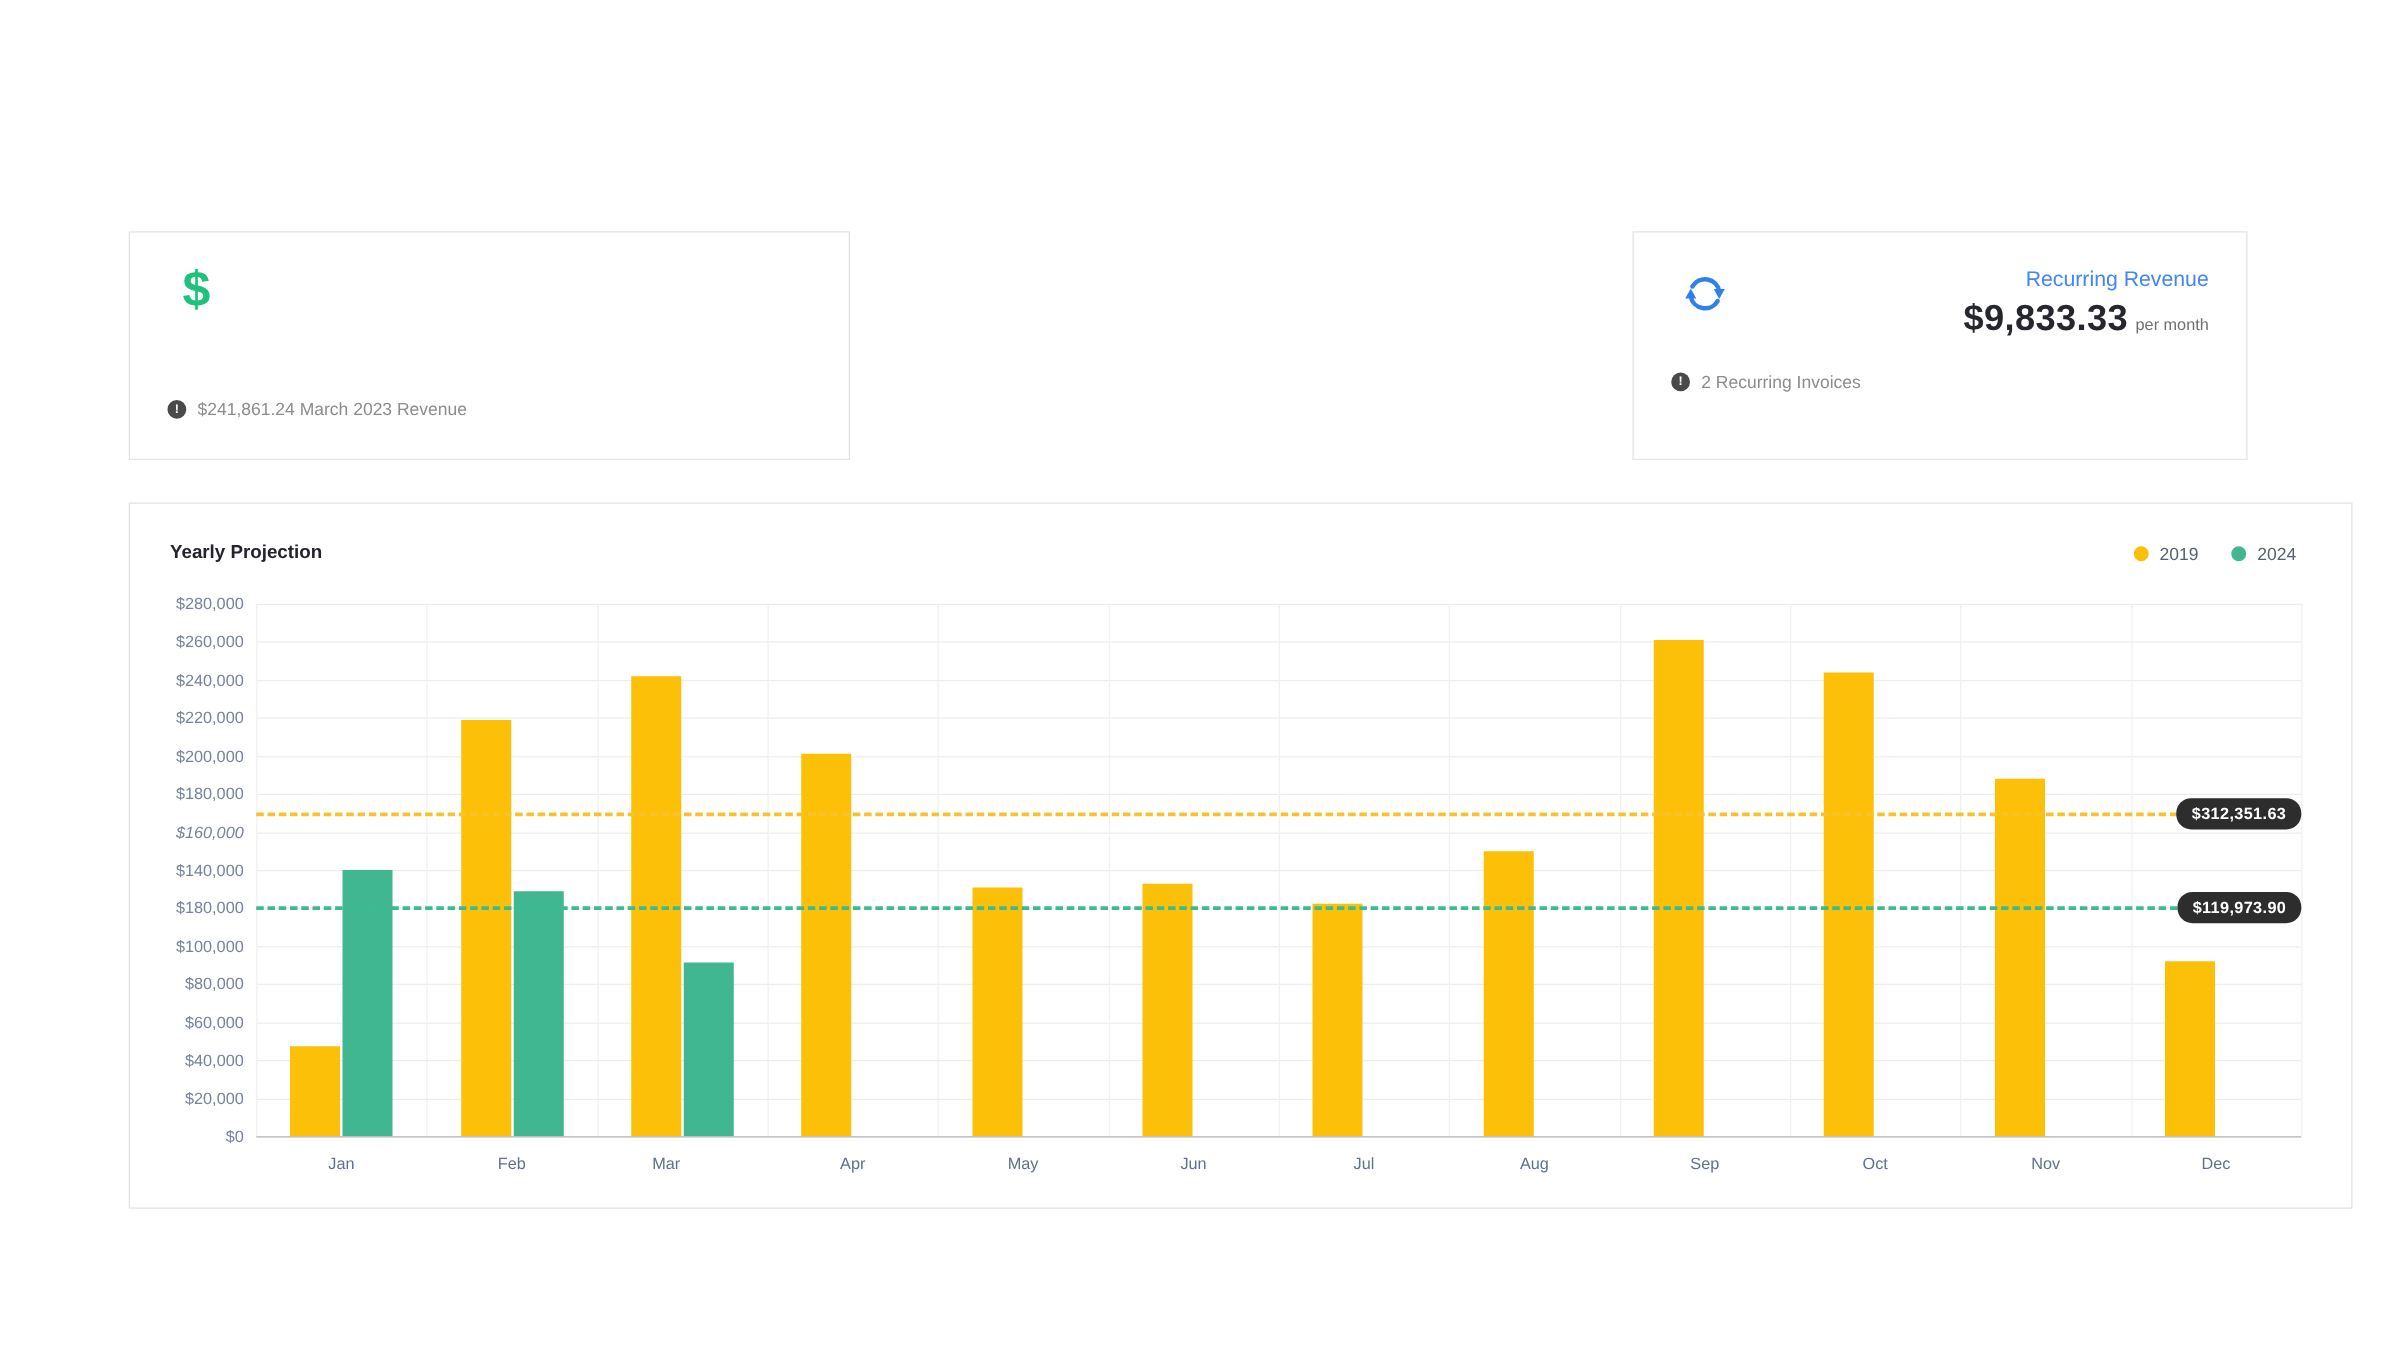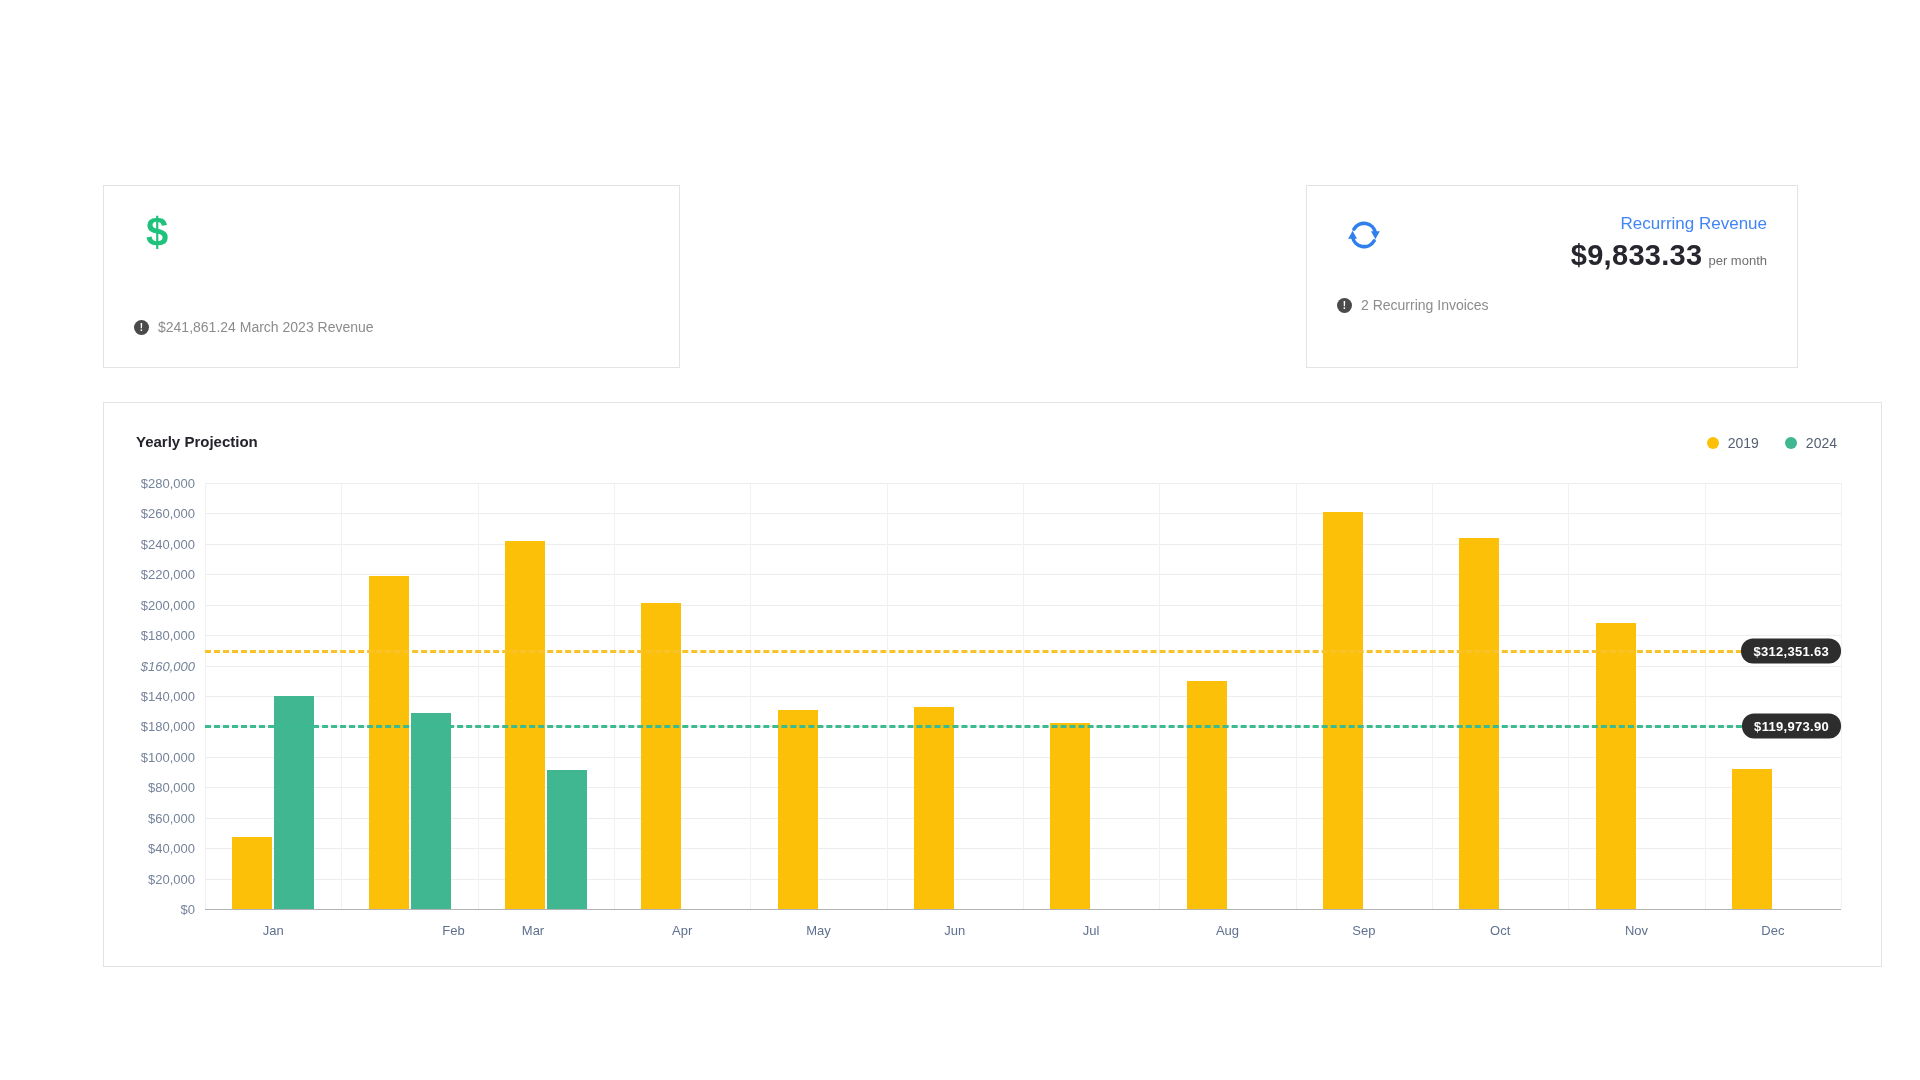--- a/index.html
+++ b/index.html
@@ -121,21 +121,21 @@
       <div class="vgrid" style="left: 818px;"></div>
       <div class="vgrid" style="left: 954.333px;"></div>
       <div class="vgrid" style="left: 1090.67px;"></div>
       <div class="vgrid" style="left: 1227px;"></div>
       <div class="vgrid" style="left: 1363.33px;"></div>
       <div class="vgrid" style="left: 1499.67px;"></div>
       <div class="vgrid" style="left: 1636px;"></div>
       <div class="xlabel" style="left: 68.1667px;">Jan</div>
       <div class="bar" style="left: 27.1667px; top: 354.493px; height: 71.5071px; background: rgb(253, 192, 8);"></div>
       <div class="bar" style="left: 69.1667px; top: 213px; height: 213px; background: rgb(64, 183, 145);"></div>
-      <div class="xlabel" style="left: 204.5px; margin-left: 44px;">Feb</div>
+      <div class="xlabel" style="left: 204.5px;">Feb</div>
       <div class="bar" style="left: 163.5px; top: 92.8071px; height: 333.193px; background: rgb(253, 192, 8);"></div>
       <div class="bar" style="left: 205.5px; top: 230.496px; height: 195.504px; background: rgb(64, 183, 145);"></div>
       <div class="xlabel" style="left: 328px;">Mar</div>
       <div class="bar" style="left: 299.833px; top: 58.0254px; height: 367.975px; background: rgb(253, 192, 8);"></div>
       <div class="bar" style="left: 341.833px; top: 287.438px; height: 138.562px; background: rgb(64, 183, 145);"></div>
       <div class="xlabel" style="left: 477.167px;">Apr</div>
       <div class="bar" style="left: 436.167px; top: 120.193px; height: 305.807px; background: rgb(253, 192, 8);"></div>
       <div class="xlabel" style="left: 613.5px;">May</div>
       <div class="bar" style="left: 572.5px; top: 226.693px; height: 199.307px; background: rgb(253, 192, 8);"></div>
       <div class="xlabel" style="left: 749.833px;">Jun</div>

